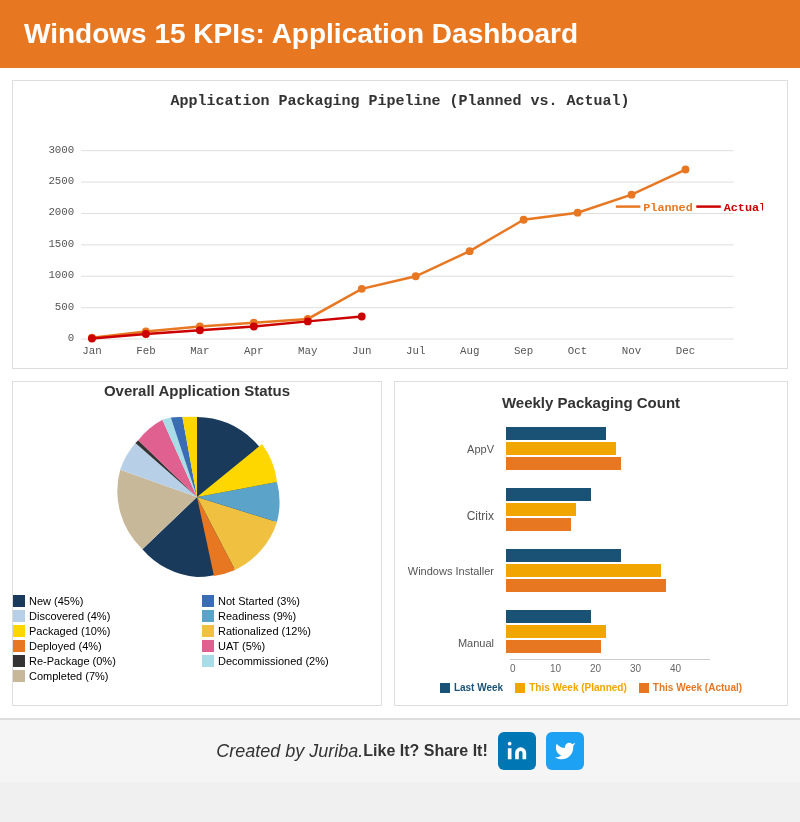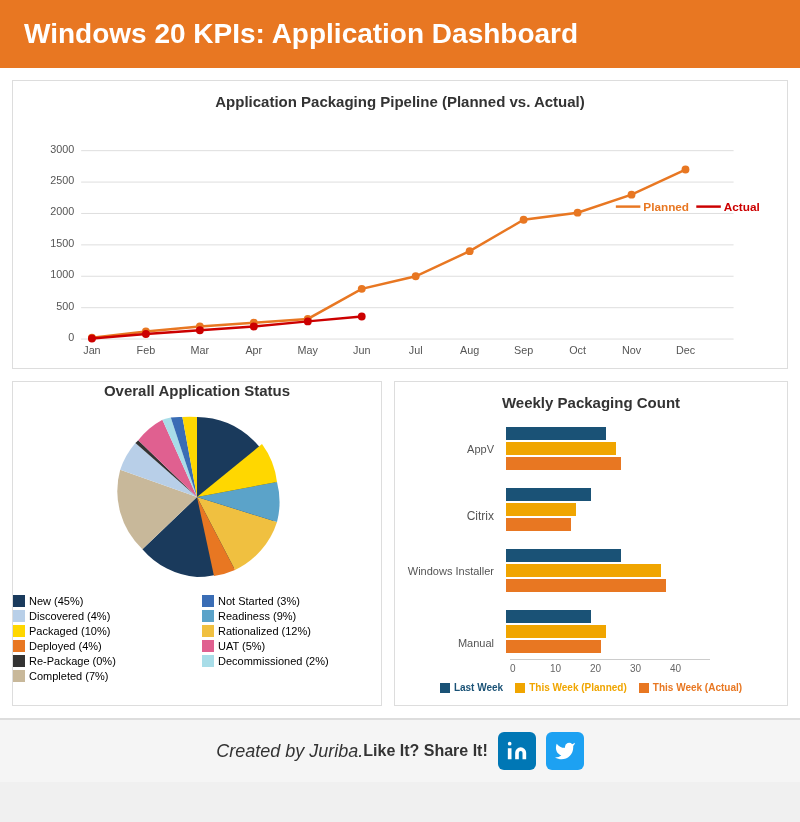--- a/index.html
+++ b/index.html
@@ -17,20 +17,21 @@
       background: white;
       padding: 12px;
     }
     
     
     .line-chart-section {
       background: white;
       border: 1px solid #ddd;
       padding: 12px 24px 10px;
       margin-bottom: 12px;
+      font-family: Liberation Mono, monospace;
     }
     .chart-title {
       text-align: center;
       font-size: 15px;
       font-weight: bold;
       color: #333;
       margin-bottom: 8px;
     }
     .line-chart-container {
       position: relative;
@@ -139,21 +140,21 @@
       font-weight: bold;
       font-size: 18px;
     }
     .linkedin { background: #0077b5; }
     .twitter { background: #1da1f2; }
   </style>
 </head>
 <body>
 
 <div class="header">
-  <span>Windows 20 KPIs: Application Dashboard</span>
+  <span>Windows 15 KPIs: Application Dashboard</span>
 </div>
 
 <div class="main-content">
 
   <div class="line-chart-section">
     <div class="chart-title">Application Packaging Pipeline (Planned vs. Actual)</div>
     <div class="line-chart-container">
       <svg width="100%" height="240" viewBox="0 0 740 220">
 
         <text x="38" y="215" font-size="11" fill="#555" text-anchor="end">0</text>

